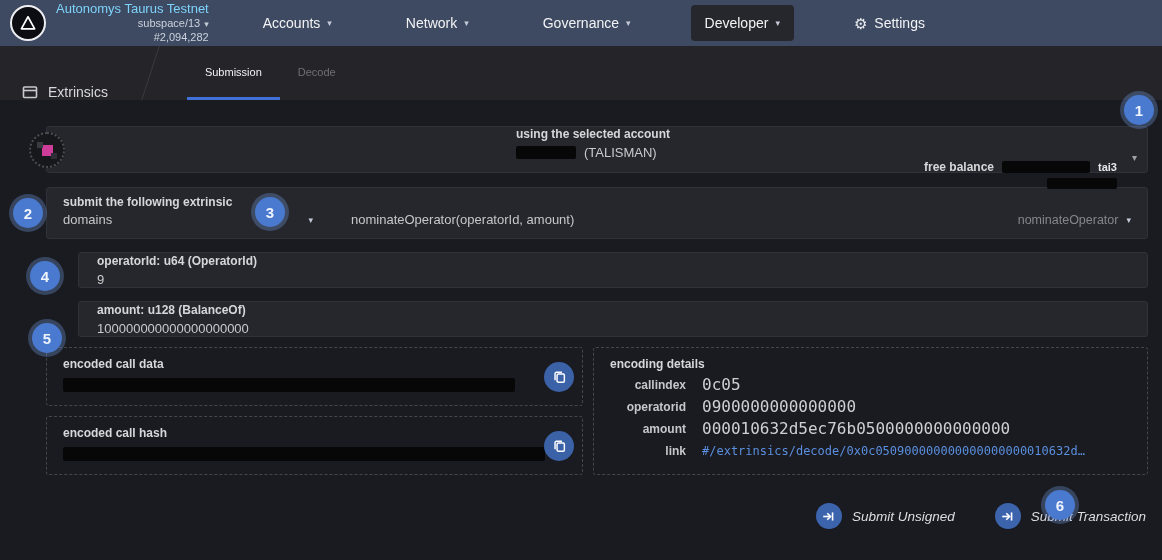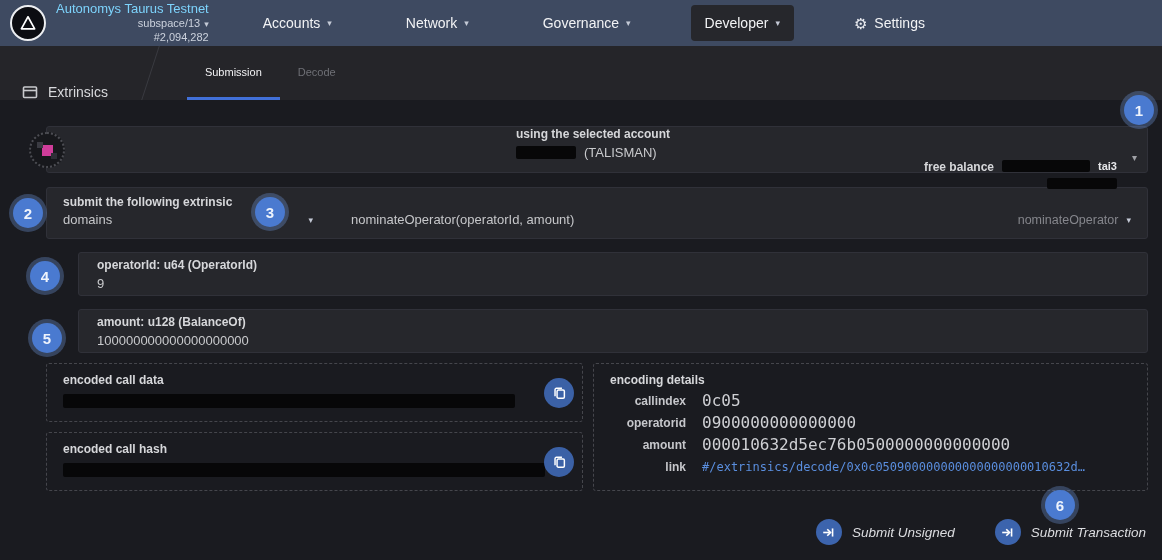--- a/index.html
+++ b/index.html
@@ -35,38 +35,38 @@
 
   .account-card { position:relative; margin:26px 14px 0 46px; height:47px; display:flex; align-items:center; padding:0 30px 0 22px; }
   .identicon { position:absolute; left:-18px; top:5px; width:36px; height:36px; border-radius:50%;
     background:#17181c; border:2px dotted #4c4d53; display:flex; align-items:center; justify-content:center; cursor:pointer; }
   .identicon .px-main { width:11px; height:11px; background:#cf3d9a; }
   .identicon .px-a { position:absolute; left:6px; top:8px; width:6px; height:6px; background:#3a3b42; }
   .identicon .px-b { position:absolute; right:6px; bottom:7px; width:6px; height:6px; background:#2e2f36; }
   .acc-left { display:flex; flex-direction:column; gap:4px; }
   .acc-name-row { display:flex; align-items:center; gap:8px; font-size:13px; color:#c9cacd; }
   .acc-right { margin-left:auto; display:flex; flex-direction:column; align-items:flex-end; gap:4px; }
-  .bal-row { display:flex; gap:8px; }
+  .bal-row { display:flex; align-items:center; gap:8px; }
   .unit { font-size:11px; font-weight:700; color:#e6e7ea; }
   .card-caret { position:absolute; right:10px; bottom:9px; font-size:10px; color:#9fa0a6; cursor:pointer; }
 
   .redacted { background:#070708; border-radius:2px; display:inline-block; }
   .r-name { width:60px; height:13px; }
   .r-bal1 { width:88px; height:12px; }
   .r-bal2 { width:70px; height:11px; }
   .r-bar  { width:452px; height:14px; margin-top:7px; }
   .r-bar2 { width:482px; height:14px; margin-top:7px; }
 
   .extrinsic-card { margin:14px 14px 0 46px; height:52px; padding:7px 16px; display:flex; flex-direction:column; justify-content:space-between; }
   .ext-row { display:flex; align-items:center; padding-bottom:4px; }
   .select-control { width:250px; display:flex; align-items:center; justify-content:space-between; font-size:13px; color:#c6c7ca; cursor:pointer; }
   .signature { margin-left:38px; font-size:13px; color:#c6c7ca; }
   .method-select { margin-left:auto; display:flex; align-items:center; gap:8px; font-size:12.5px; color:#85868c; cursor:pointer; }
 
-  .param-card { margin:13px 14px 0 78px; height:44px; padding:6px 18px; display:flex; flex-direction:column; justify-content:center; gap:4px; }
+  .param-card { margin:13px 14px 0 78px; height:36px; padding:6px 18px; display:flex; flex-direction:column; justify-content:center; gap:4px; }
   .param-input { background:transparent; border:none; outline:none; width:100%; font-size:13px; color:#c9cacd; font-family:"Liberation Sans", sans-serif; padding:0; }
 
   
   .output-row { display:flex; gap:10px; margin:10px 14px 0 46px; }
   .output-left { width:537px; display:flex; flex-direction:column; gap:10px; }
   .dashed-box { border:1px dashed #45464c; border-radius:3px; padding:9px 16px; position:relative; }
   .copy-btn { position:absolute; right:8px; top:50%; transform:translateY(-50%); width:30px; height:30px;
     border-radius:50%; border:none; background:#3b61a6; display:flex; align-items:center; justify-content:center; cursor:pointer; }
   .details-box { flex:1; }
   .detail-row { display:flex; gap:16px; margin-top:6px; line-height:16px; }

